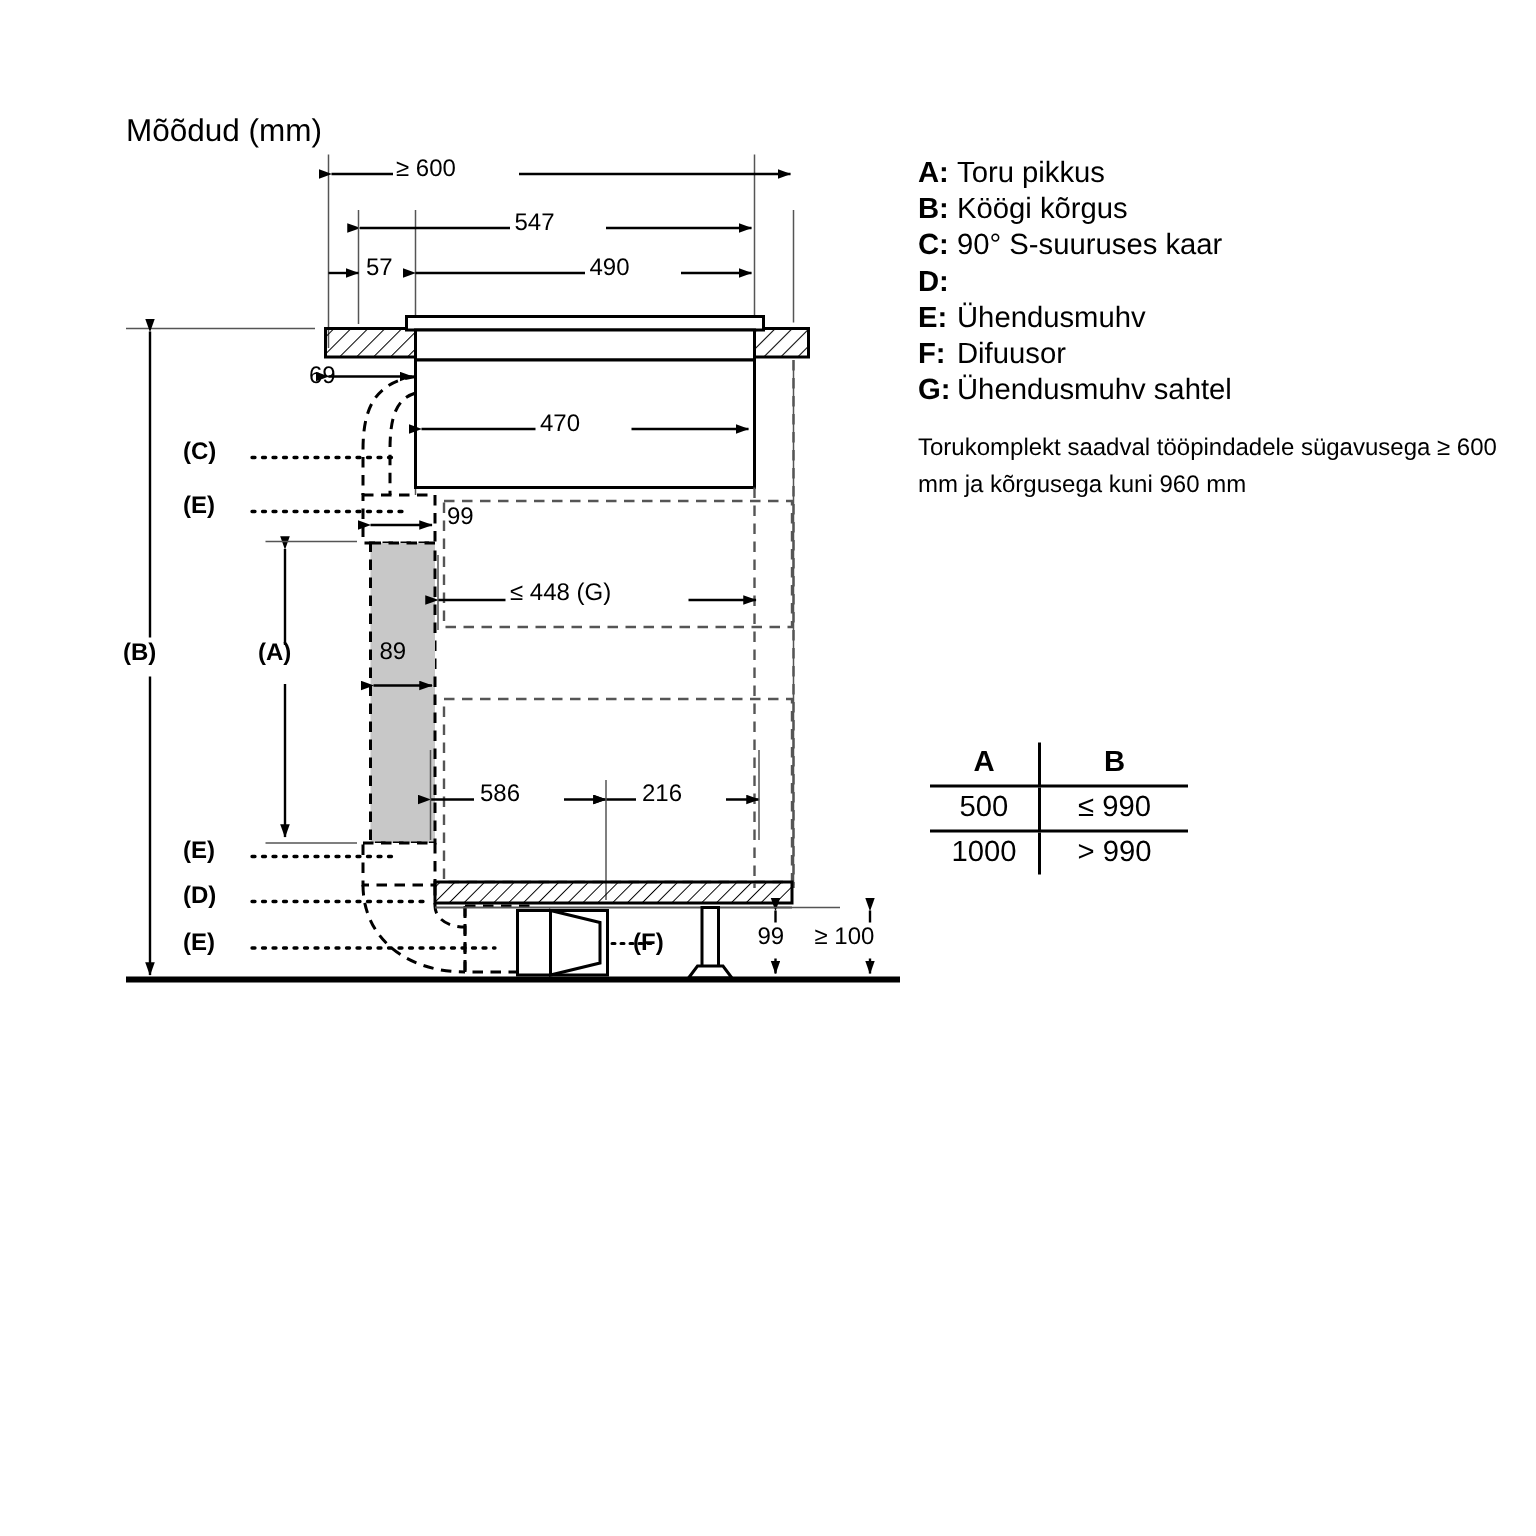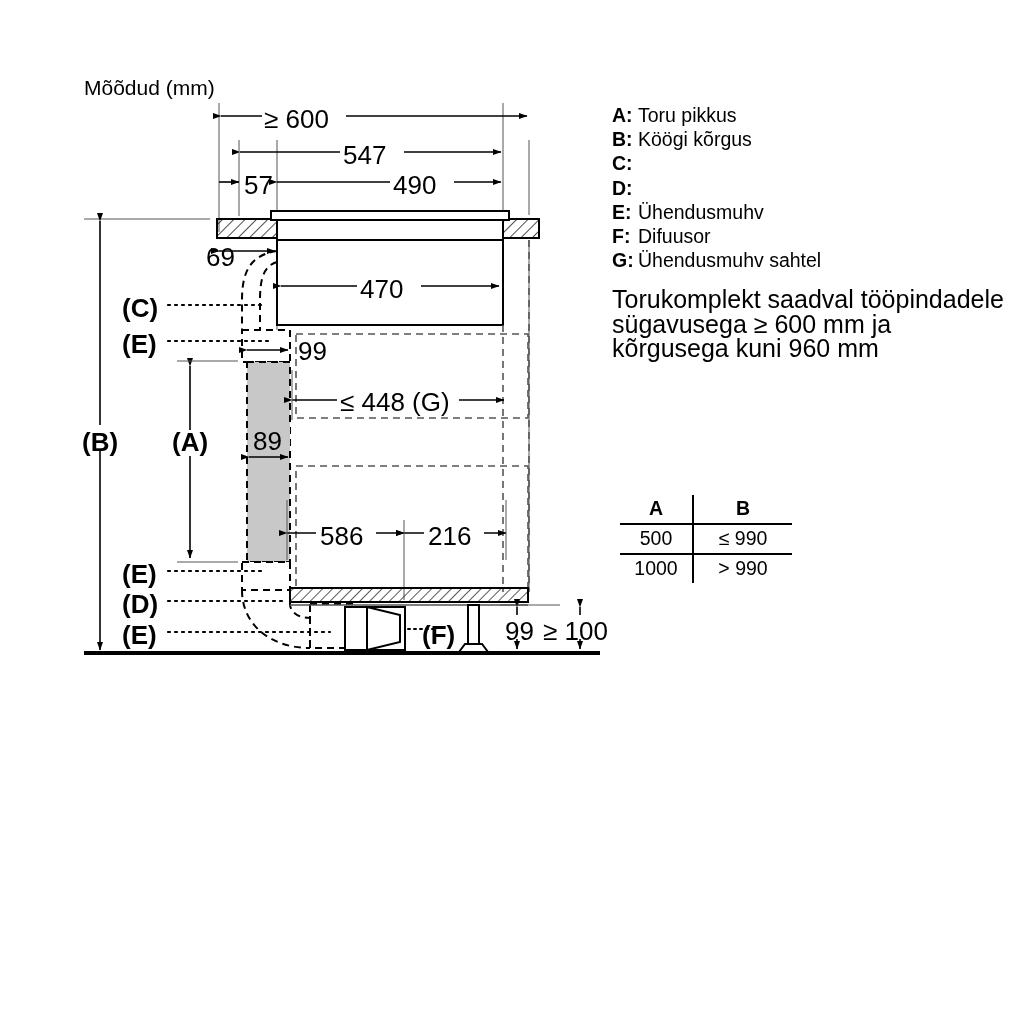--- a/index.html
+++ b/index.html
@@ -8,36 +8,36 @@
   #root{position:relative;width:1024px;height:800px;}
 
   .svgwrap{position:absolute;left:0;top:0;width:1024px;height:1024px;}
 
   
   .legend{position:absolute;left:612px;top:103px;width:400px;}
   .legend .row{display:flex;align-items:flex-start;font-size:19.5px;line-height:24.2px;}
   .legend .k{font-weight:bold;width:26px;flex:0 0 26px;}
   .legend .v{white-space:nowrap;}
 
-  .para{position:absolute;font-size:25px;line-height:24.5px;width:400px;}
+  .para{position:absolute;font-size:16px;line-height:24.5px;width:400px;}
   #para1{left:612px;top:287px;}
   #para2{left:612px;top:394px;}
 
   
   #abtable{position:absolute;left:620px;top:495px;width:172px;
            border-collapse:collapse;font-size:19.5px;}
   #abtable th,#abtable td{text-align:center;padding:2px 0 3px;font-weight:normal;}
   #abtable th{font-weight:bold;padding-bottom:3px;}
   #abtable thead tr{border-bottom:2px solid #000;}
   #abtable tbody tr:first-child{border-bottom:2px solid #000;margin-top:20px;}
   #abtable th:first-child,#abtable td:first-child{
       border-right:2px solid #000;width:72px;}
 
   
-  .lbl{position:absolute;font-size:26px;white-space:nowrap;}
+  .lbl{position:absolute;font-size:16px;white-space:nowrap;}
   .lbl.b{font-weight:bold;}
   .title{position:absolute;left:84px;top:76px;font-size:21px;}
 </style>
 </head>
 <body>
 
 <div id="root">
 
   <div class="title">Mõõdud (mm)</div>
 
@@ -244,20 +244,21 @@
     <div class="row">
       <span class="k">A:</span>
       <span class="v">Toru pikkus</span>
     </div>
     <div class="row">
       <span class="k">B:</span>
       <span class="v">Köögi kõrgus</span>
     </div>
     <div class="row">
       <span class="k">C:</span>
+      <span class="v">90° S-suuruses kaar</span>
     </div>
     <div class="row">
       <span class="k">D:</span>
     </div>
     <div class="row">
       <span class="k">E:</span>
       <span class="v">Ühendusmuhv</span>
     </div>
     <div class="row">
       <span class="k">F:</span>

